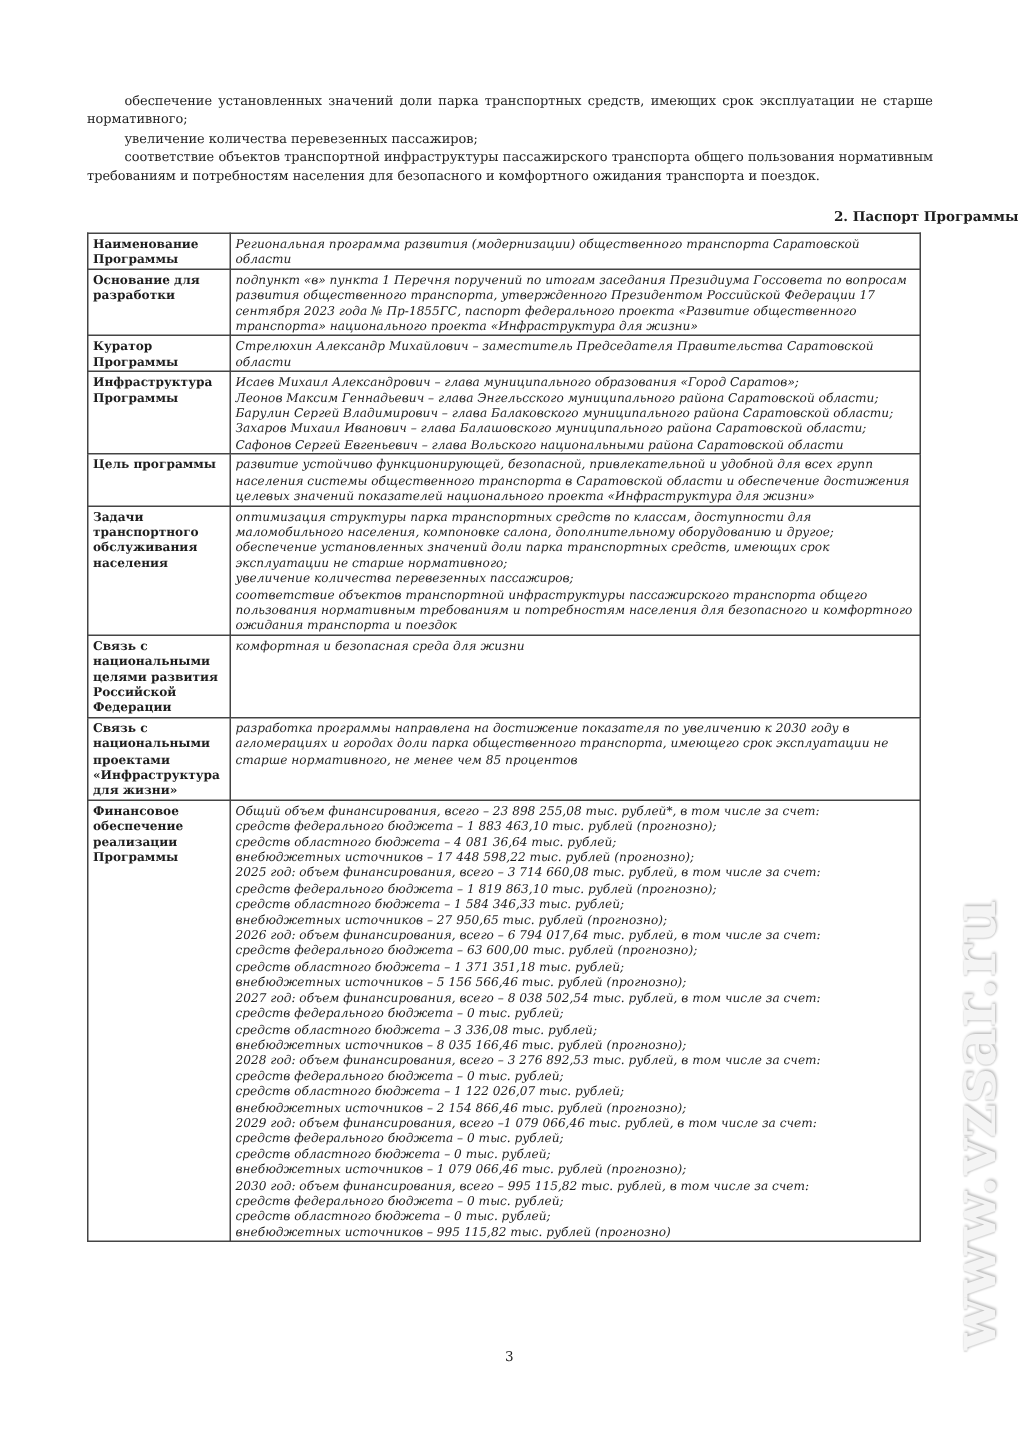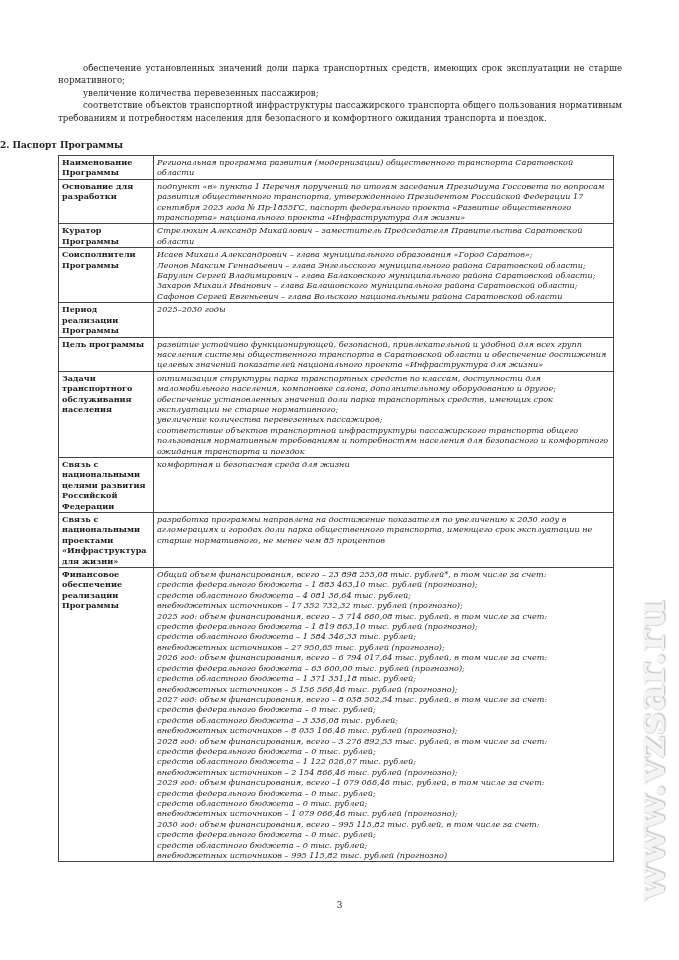--- a/index.html
+++ b/index.html
@@ -26,21 +26,21 @@
     }
     .intro p {
       margin: 0;
       text-indent: 25px;
     }
     .section-title {
       position: absolute;
       left: 0;
       width: 679px;
       top: 140px;
-      text-align: left;
+      text-align: right;
       font-size: 9px;
       font-weight: bold;
     }
     table.passport {
       position: absolute;
       left: 58px;
       top: 155px;
       width: 556px;
       border-collapse: collapse;
       table-layout: fixed;
@@ -106,33 +106,27 @@
           <span class="line">подпункт «в» пункта 1 Перечня поручений по итогам заседания Президиума Госсовета по вопросам развития общественного транспорта, утвержденного Президентом Российской Федерации 17 сентября 2023 года № Пр-1855ГС, паспорт федерального проекта «Развитие общественного транспорта» национального проекта «Инфраструктура для жизни»</span>
         </td>
       </tr>
       <tr>
         <td class="label">Куратор Программы</td>
         <td class="value-cell">
           <span class="line">Стрелюхин Александр Михайлович – заместитель Председателя Правительства Саратовской области</span>
         </td>
       </tr>
       <tr>
-        <td class="label">Соисполнители Программы</td>
+        <td class="label">Инфраструктура Программы</td>
         <td class="value-cell">
           <span class="line">Исаев Михаил Александрович – глава муниципального образования «Город Саратов»;</span>
           <span class="line">Леонов Максим Геннадьевич – глава Энгельсского муниципального района Саратовской области;</span>
           <span class="line">Барулин Сергей Владимирович – глава Балаковского муниципального района Саратовской области;</span>
           <span class="line">Захаров Михаил Иванович – глава Балашовского муниципального района Саратовской области;</span>
           <span class="line">Сафонов Сергей Евгеньевич – глава Вольского национальными района Саратовской области</span>
-        </td>
-      </tr>
-      <tr>
-        <td class="label">Период реализации Программы</td>
-        <td class="value-cell">
-          <span class="line">2025–2030 годы</span>
         </td>
       </tr>
       <tr>
         <td class="label">Цель программы</td>
         <td class="value-cell">
           <span class="line">развитие устойчиво функционирующей, безопасной, привлекательной и удобной для всех групп населения системы общественного транспорта в Саратовской области и обеспечение достижения целевых значений показателей национального проекта «Инфраструктура для жизни»</span>
         </td>
       </tr>
       <tr>
         <td class="label">Задачи транспортного обслуживания населения</td>
@@ -154,21 +148,21 @@
         <td class="value-cell">
           <span class="line">разработка программы направлена на достижение показателя по увеличению к 2030 году в агломерациях и городах доли парка общественного транспорта, имеющего срок эксплуатации не старше нормативного, не менее чем 85 процентов</span>
         </td>
       </tr>
       <tr>
         <td class="label">Финансовое обеспечение реализации Программы</td>
         <td class="value-cell">
           <span class="line">Общий объем финансирования, всего – 23 898 255,08 тыс. рублей*, в том числе за счет:</span>
           <span class="line">средств федерального бюджета – 1 883 463,10 тыс. рублей (прогнозно);</span>
           <span class="line">средств областного бюджета – 4 081 36,64 тыс. рублей;</span>
-          <span class="line">внебюджетных источников – 17 352 732,32 тыс. рублей (прогнозно);</span>
+          <span class="line">внебюджетных источников – 17 448 598,22 тыс. рублей (прогнозно);</span>
           <span class="line">2025 год: объем финансирования, всего – 3 714 660,08 тыс. рублей, в том числе за счет:</span>
           <span class="line">средств федерального бюджета – 1 819 863,10 тыс. рублей (прогнозно);</span>
           <span class="line">средств областного бюджета – 1 584 346,33 тыс. рублей;</span>
           <span class="line">внебюджетных источников – 27 950,65 тыс. рублей (прогнозно);</span>
           <span class="line">2026 год: объем финансирования, всего – 6 794 017,64 тыс. рублей, в том числе за счет:</span>
           <span class="line">средств федерального бюджета – 63 600,00 тыс. рублей (прогнозно);</span>
           <span class="line">средств областного бюджета – 1 371 351,18 тыс. рублей;</span>
           <span class="line">внебюджетных источников – 5 156 566,46 тыс. рублей (прогнозно);</span>
           <span class="line">2027 год: объем финансирования, всего – 8 038 502,54 тыс. рублей, в том числе за счет:</span>
           <span class="line">средств федерального бюджета – 0 тыс. рублей;</span>

